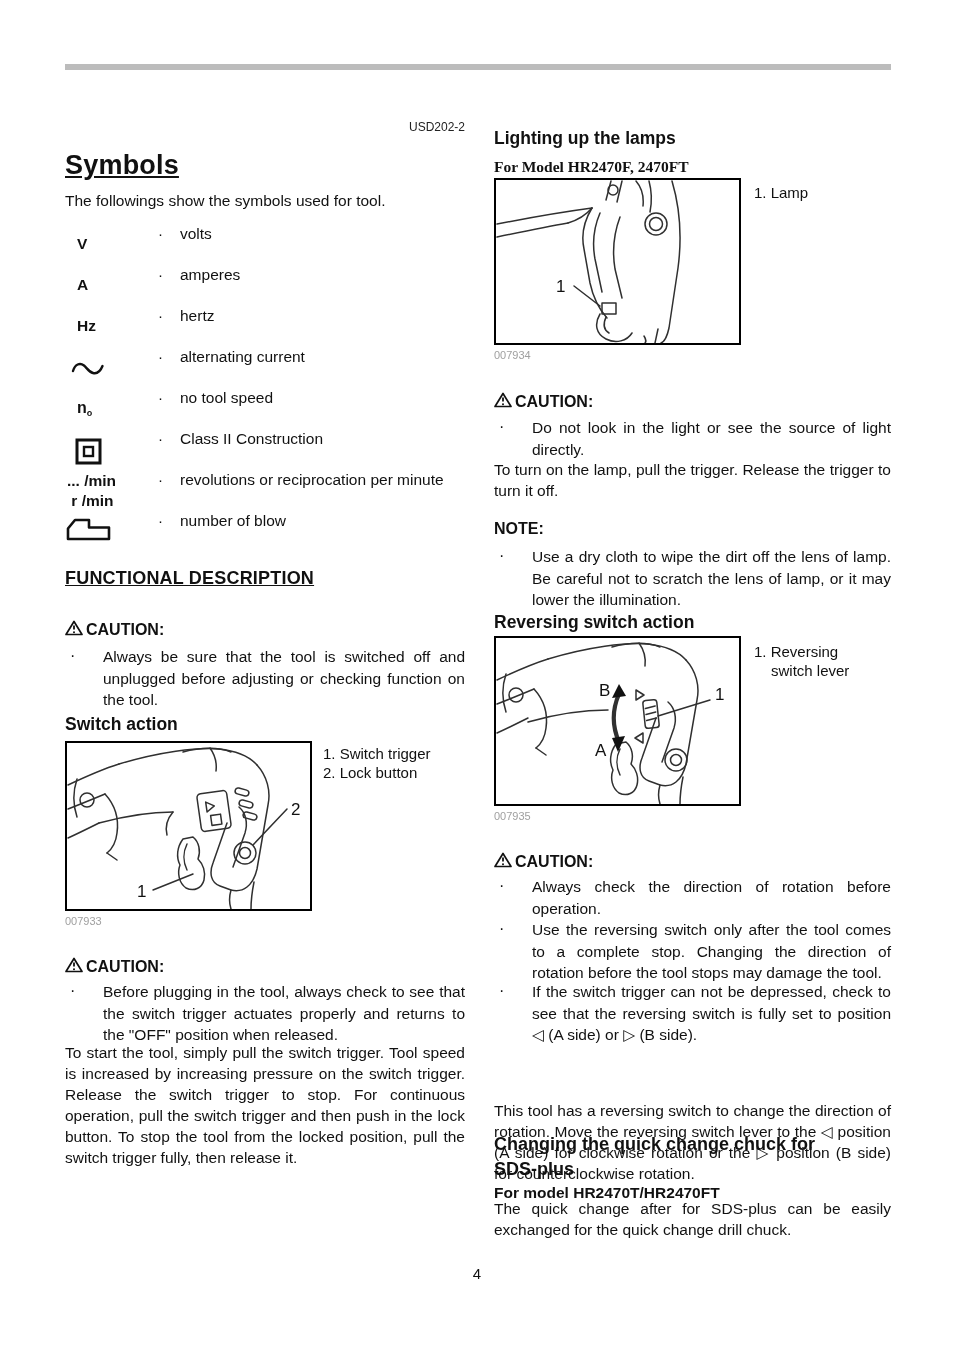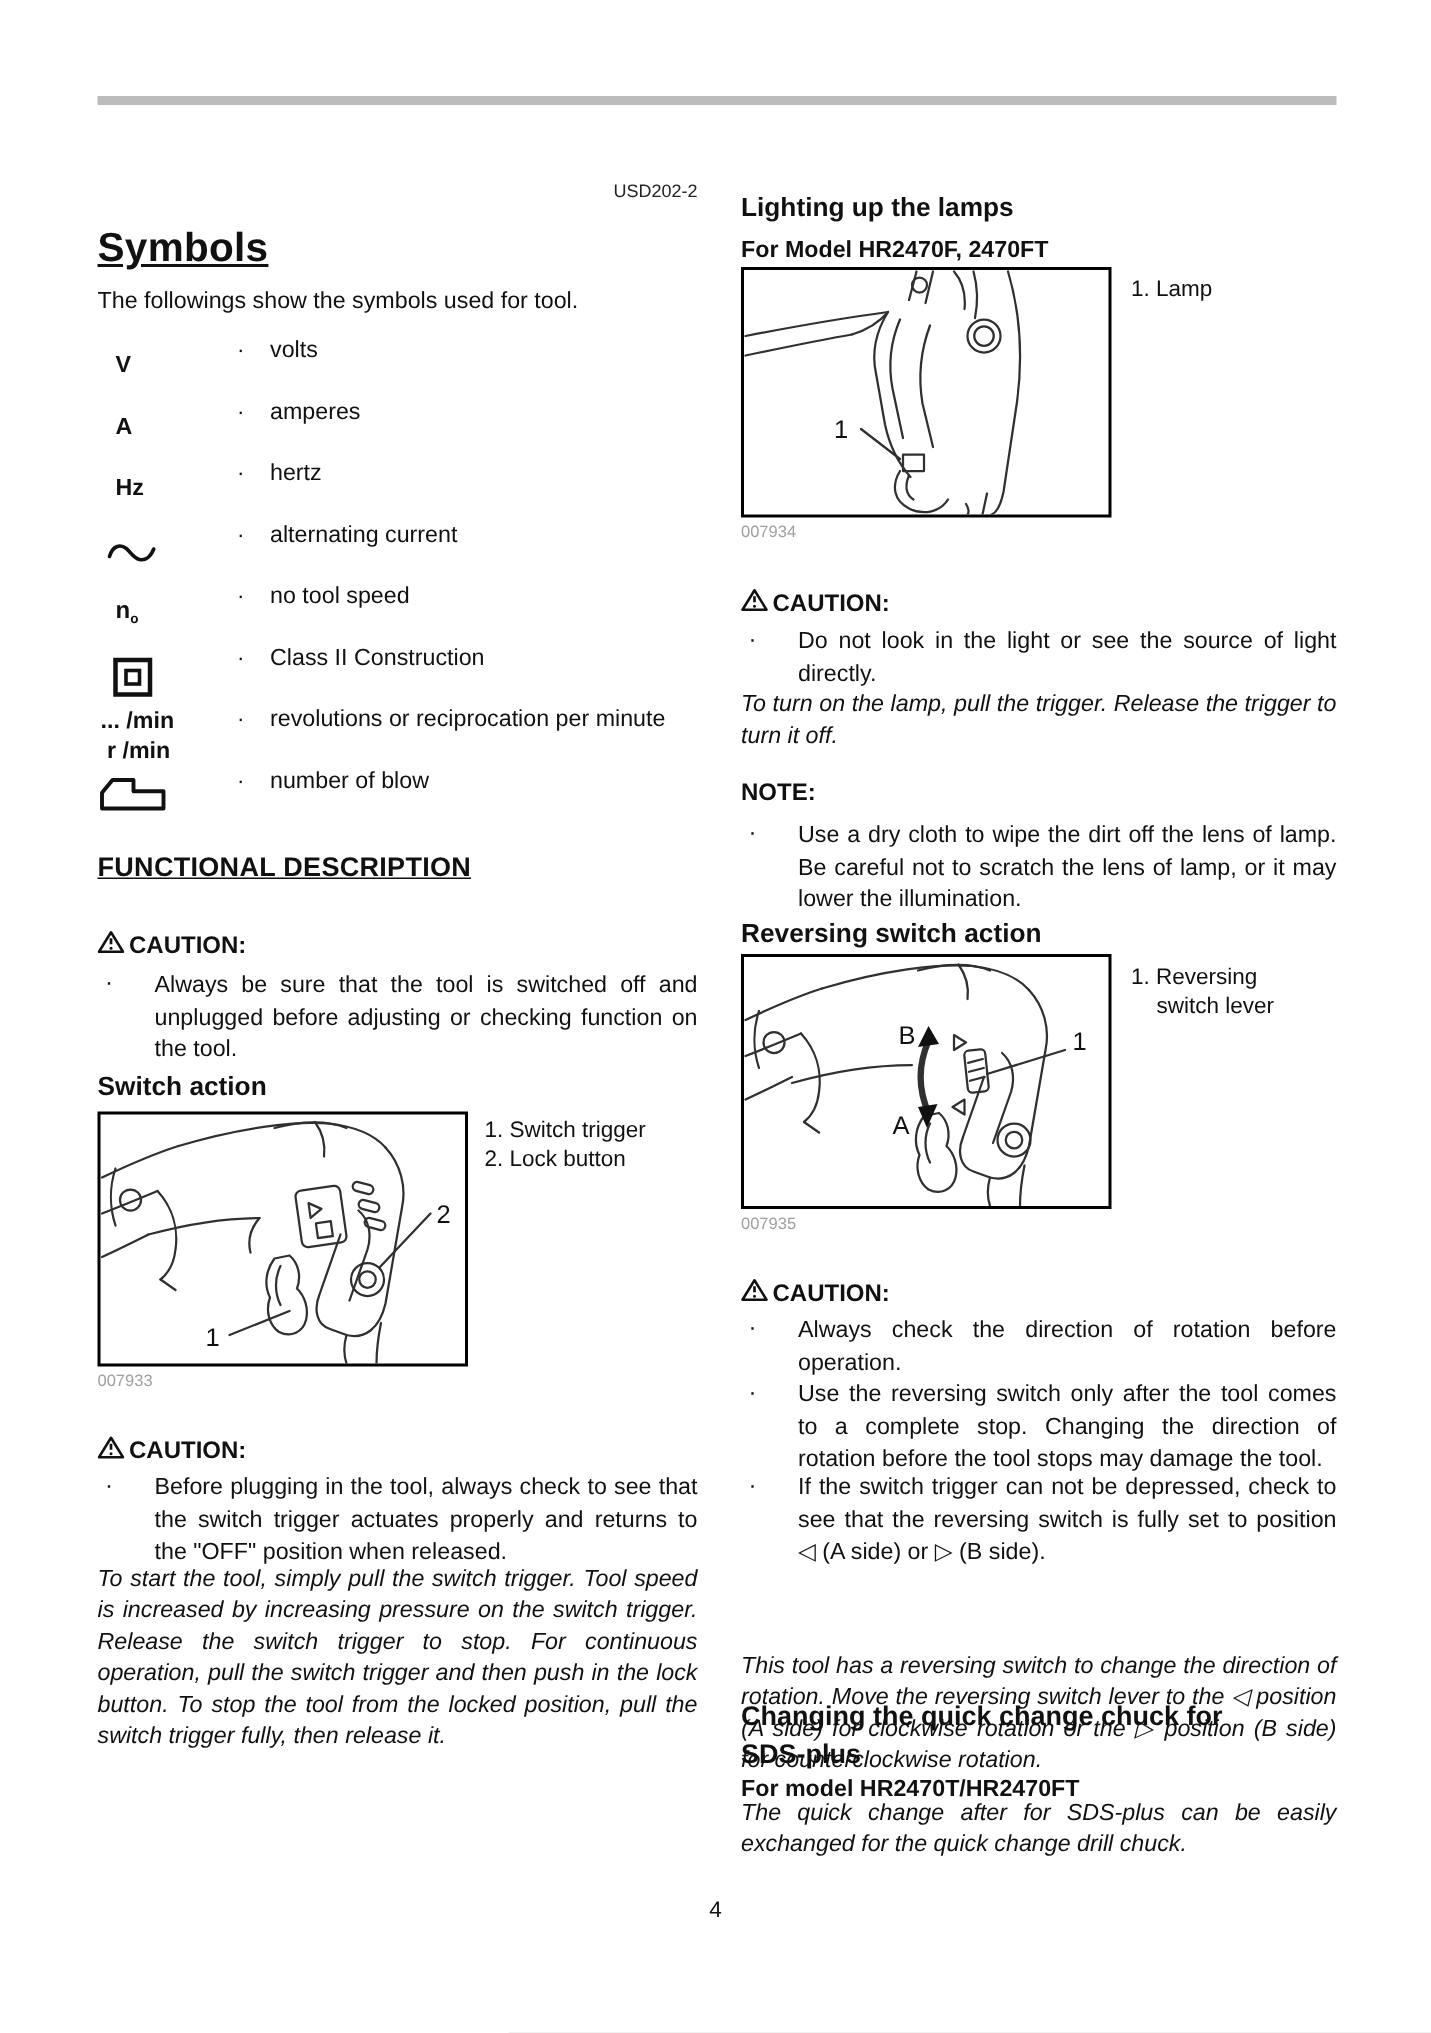--- a/index.html
+++ b/index.html
@@ -8,21 +8,21 @@
     font-family:"Liberation Sans", sans-serif; color:#111; overflow:hidden;
     margin:0 auto;
   }
   .abs{position:absolute;}
   .topbar{left:65px; top:64px; width:826px; height:6px; background:#bcbcbc;}
   .doc-code{left:65px; top:120px; width:400px; text-align:right; font-size:12px; color:#222;}
   .h1{font-weight:bold; font-size:27px; letter-spacing:0.2px;text-decoration:underline;}
   .h3{font-weight:bold; font-size:17.5px;}
   .sub{font-weight:bold; font-size:15.5px;}
   .body-t{font-size:15.5px; line-height:21px;}
-  .para{font-size:15.5px; line-height:21px; text-align:justify;font-style:italic;}
+  .para{font-size:15.5px; line-height:21px; text-align:justify;}
   
   .symrow{position:absolute; left:0; width:400px; height:41px;}
   .sym{position:absolute; left:12px; top:10px; font-weight:bold; font-size:15.5px;}
   .sym .subscript{font-size:9px; vertical-align:-3px;}
   .sym2{position:absolute; left:2px; top:0; font-weight:bold; font-size:15.5px; line-height:20px; white-space:pre;}
   .symicon{position:absolute; left:6px;}
   .dot{position:absolute; left:93px; top:0; font-size:15px;}
   .symlabel{position:absolute; left:115px; top:0; font-size:15.5px;}
   
   .c-head{font-size:16px; font-weight:bold; display:flex; align-items:center; gap:2px;}
@@ -188,21 +188,21 @@
     </span>
     <span>CAUTION:</span>
   </div>
   <div class="bullet" style="left:65px; top:981px; width:400px;">
     <span class="bdot">·</span>
     <div class="bt">Before plugging in the tool, always check to see that the switch trigger actuates properly and returns to the "OFF" position when released.</div>
   </div>
   <div class="abs para" style="left:65px; top:1042px; width:400px;">To start the tool, simply pull the switch trigger. Tool speed is increased by increasing pressure on the switch trigger. Release the switch trigger to stop. For continuous operation, pull the switch trigger and then push in the lock button. To stop the tool from the locked position, pull the switch trigger fully, then release it.</div>
 
   <div class="abs h3" style="left:494px; top:128px;">Lighting up the lamps</div>
-  <div class="abs sub" style="left:494px; top:158px;">For Model HR2470F, 2470FT</div>
+  <div class="abs sub" style="left:494px; top:158px;font-family:Liberation Serif, serif;">For Model HR2470F, 2470FT</div>
 
   <div class="abs" style="left:494px; top:178px; width:397px; height:200px;">
     <div class="figbox">
       <svg class="art" width="243" height="163" viewBox="0 0 243 163">
         <g fill="none" stroke="#303030" stroke-width="1.5" stroke-linecap="round" stroke-linejoin="round">
           <path d="M115,1 L110,20"></path>
           <path d="M126,1 L121,22"></path>
           <circle cx="117" cy="10" r="5"></circle>
           <path d="M140,1 C146,8 148,16 147,26"></path>
           <path d="M153,1 C156,12 156,22 154,32"></path>

